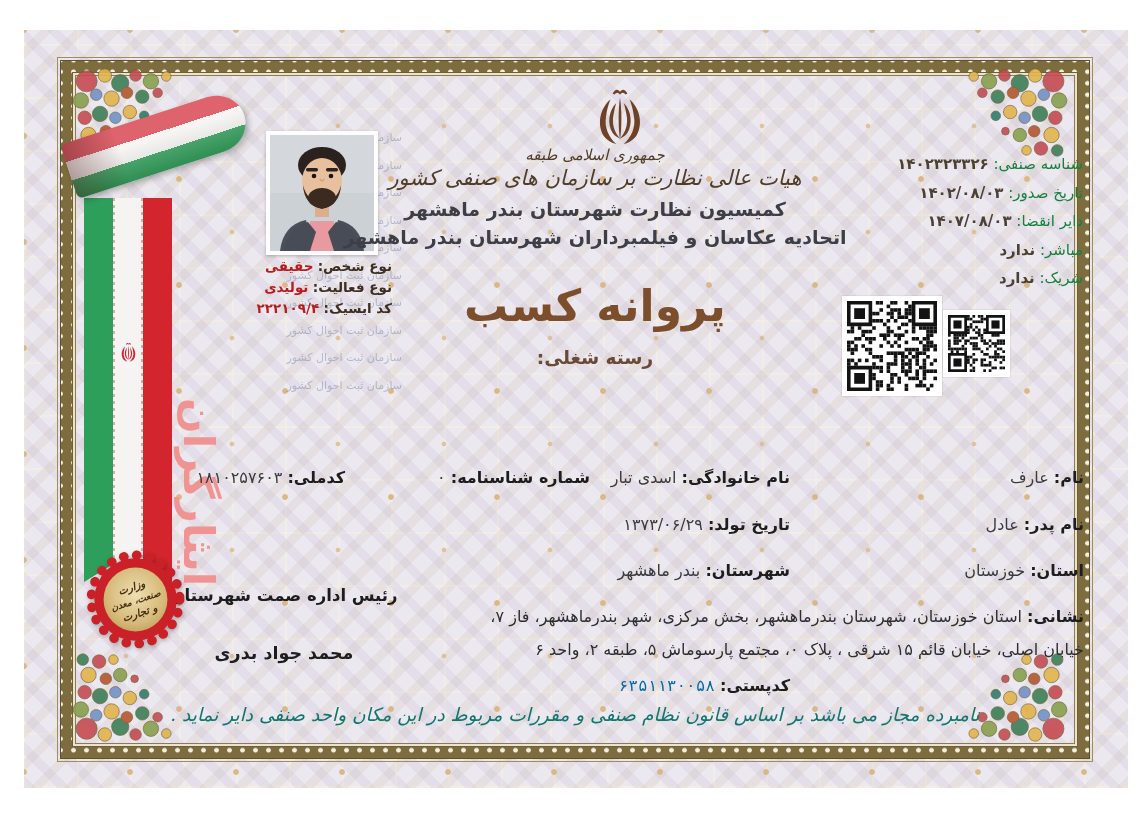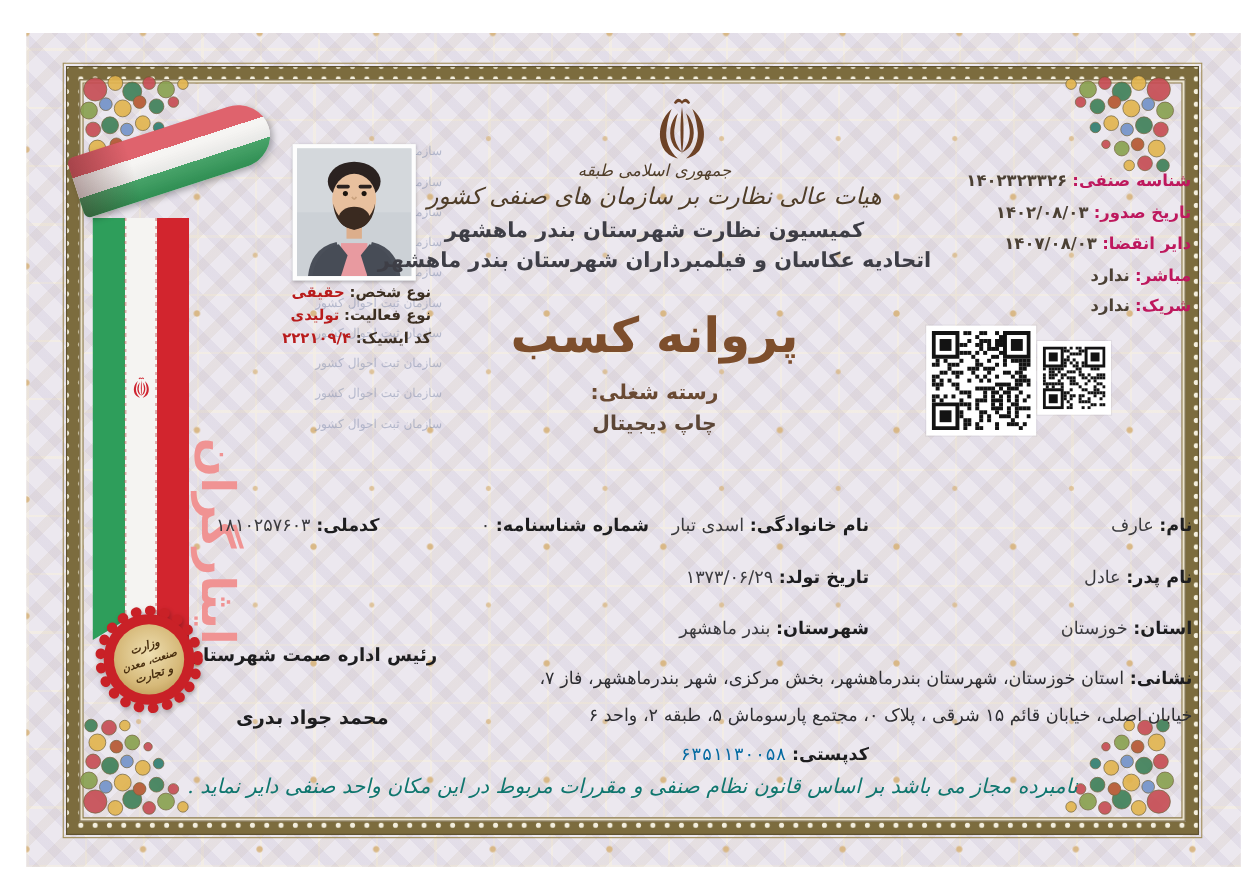--- a/index.html
+++ b/index.html
@@ -32,21 +32,21 @@
   .hdr-center{position:absolute;left:300px;width:590px;text-align:center;z-index:5;}
   .emblem{position:absolute;left:592px;top:86px;width:56px;height:60px;color:#6d4226;z-index:5;}
   .nastaliq{font-family:"DejaVu Serif",serif;font-style:italic;color:#4f3d28;}
   #hdr-country{top:146px;font-size:15px;}
   #hdr-council{top:166px;font-size:21px;font-weight:normal;}
   #hdr-commission{top:198px;font-size:19px;font-weight:bold;color:#3e3e46;}
   #hdr-union{top:226px;font-size:19px;font-weight:bold;color:#3e3e46;}
   
   #lic-meta{position:absolute;right:58px;top:150px;width:260px;z-index:5;text-align:right;}
   #lic-meta .row{line-height:28.6px;font-size:15px;white-space:nowrap;}
-  #lic-meta .lbl{font-weight:bold;color:#be185d;}
+  #lic-meta .lbl{font-weight:normal;color:#15803d;}
   #lic-meta .val{font-weight:bold;color:#4b4034;}
   
   #person-meta{position:absolute;left:200px;top:256px;width:192px;z-index:5;text-align:right;}
   #person-meta .row{line-height:21px;font-size:13.5px;white-space:nowrap;}
   #person-meta .lbl{font-weight:bold;color:#3c2f22;}
   #person-meta .val{color:#b91c1c;font-weight:bold;}
   
   #title{position:absolute;left:300px;top:280px;width:590px;text-align:center;
          font-size:44px;font-weight:bold;color:#7d4e2c;z-index:5;}
   #job-label{position:absolute;left:300px;top:347px;width:590px;text-align:center;
@@ -243,21 +243,20 @@
   </div>
 
   <div id="person-meta" class="fa">
     <div class="row"><span class="lbl">نوع شخص:</span> <span class="val">حقیقی</span></div>
     <div class="row"><span class="lbl">نوع فعالیت:</span> <span class="val">تولیدی</span></div>
     <div class="row"><span class="lbl">کد ایسیک:</span> <span class="val">۲۲۲۱۰۹/۴</span></div>
   </div>
 
   <div id="job-label" class="fa">رسته شغلی:</div>
   <div id="title" class="fa">پروانه کسب</div>
-  <div id="job-value" class="fa">چاپ دیجیتال</div>
 
   <div id="qr-large" class="qr">
       <svg viewBox="0 0 100 100">
         <g fill="#131313">
           <rect x="32" y="0" width="4" height="4"></rect>
           <rect x="36" y="0" width="4" height="4"></rect>
           <rect x="48" y="0" width="4" height="4"></rect>
           <rect x="52" y="0" width="4" height="4"></rect>
           <rect x="64" y="0" width="4" height="4"></rect>
           <rect x="44" y="4" width="4" height="4"></rect>

